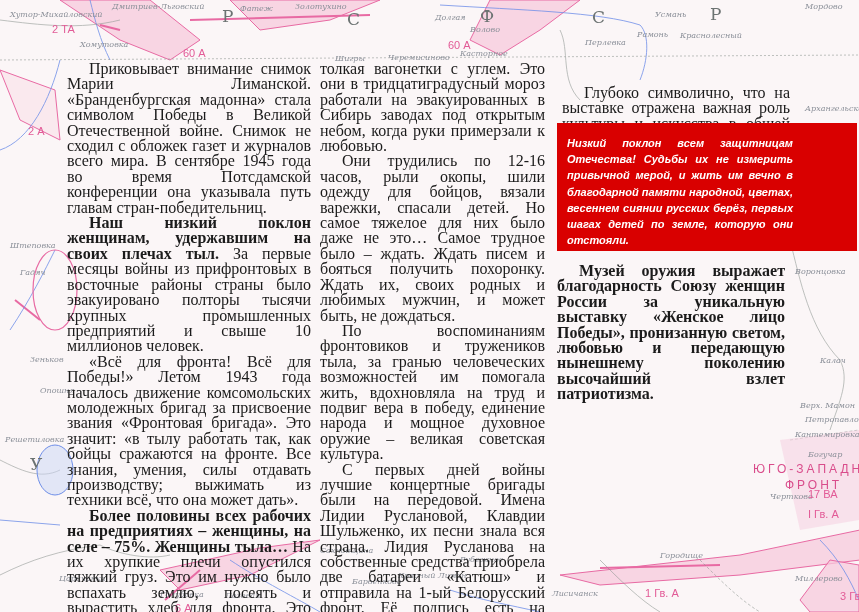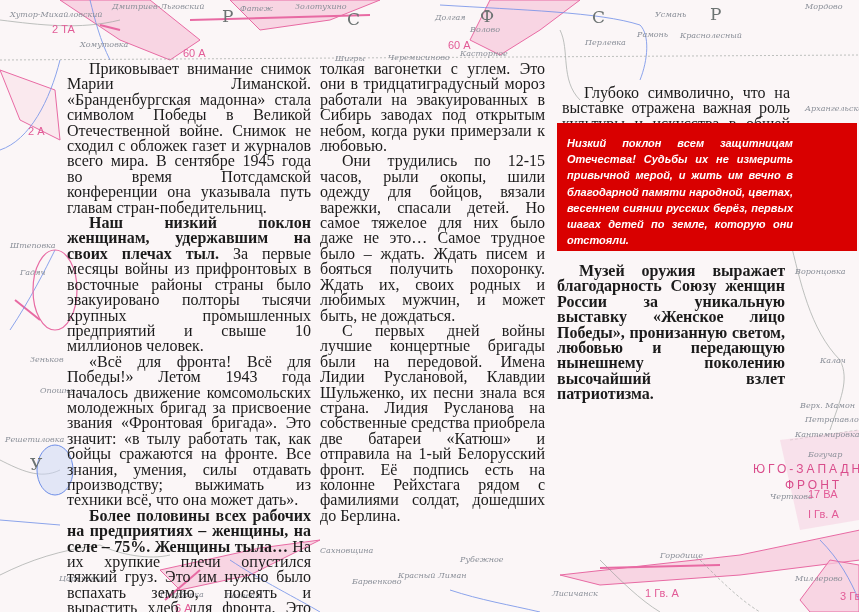--- a/index.html
+++ b/index.html
@@ -151,21 +151,22 @@
 
 <div id="col1" class="col">
   <p>Приковывает внимание снимок Марии Лиманской. «Бранденбургская мадонна» стала символом Победы в Великой Отечественной войне. Снимок не сходил с обложек газет и журналов всего мира. В сентябре 1945 года во время Потсдамской конференции она указывала путь главам стран-победительниц.</p>
   <p><b>Наш низкий поклон женщинам, удержавшим на своих плечах тыл.</b><span> За первые месяцы войны из прифронтовых в восточные районы страны было эвакуировано полторы тысячи крупных промышленных предприятий и свыше 10 миллионов человек.</span></p>
   <p>«Всё для фронта! Всё для Победы!» Летом 1943 года началось движение комсомольских молодежных бригад за присвоение звания «Фронтовая бригада». Это значит: «в тылу работать так, как бойцы сражаются на фронте. Все знания, умения, силы отдавать производству; выжимать из техники всё, что она может дать».</p>
   <p><b>Более половины всех рабочих на предприятиях – женщины, на селе – 75%. Женщины тыла…</b><span> На их хрупкие плечи опустился тяжкий груз. Это им нужно было вспахать землю, посеять и вырастить хлеб для фронта. Это они заменили своих мужей, отцов, братьев в шахтах, вручную</span></p>
 </div>
 
 <div id="col2" class="col">
   <p style="text-indent:0">толкая вагонетки с углем. Это они в тридцатиградусный мороз работали на эвакуированных в Сибирь заводах под открытым небом, когда руки примерзали к любовью.</p>
-  <p>Они трудились по 12-15 часов, рыли окопы, шили одежду для бойцов, вязали варежки, спасали детей. Но самое тяжелое для них было даже не это… Самое трудное было – ждать. Ждать писем и бояться получить похоронку. Ждать их, своих родных и любимых мужчин, и может быть, не дождаться.</p>
+  <p>Они трудились по 12-16 часов, рыли окопы, шили одежду для бойцов, вязали варежки, спасали детей. Но самое тяжелое для них было даже не это… Самое трудное было – ждать. Ждать писем и бояться получить похоронку. Ждать их, своих родных и любимых мужчин, и может быть, не дождаться.</p>
+  <p>По воспоминаниям фронтовиков и тружеников тыла, за гранью человеческих возможностей им помогала жить, вдохновляла на труд и подвиг вера в победу, единение народа и мощное духовное оружие – великая советская культура.</p>
   <p>С первых дней войны лучшие концертные бригады были на передовой. Имена Лидии Руслановой, Клавдии Шульженко, их песни знала вся страна. Лидия Русланова на собственные средства приобрела две батареи «Катюш» и отправила на 1-ый Белорусский фронт. Её подпись есть на колонне Рейхстага рядом с фамилиями солдат, дошедших до Берлина.</p>
 </div>
 
 <div id="col3" class="col">
   <p>Глубоко символично, что на выставке отражена важная роль культуры и искусства в общей победе.</p>
 </div>
 
 <div id="redbox">
   <p>Низкий поклон всем защитницам Отечества! Судьбы их не измерить привычной мерой, и жить им вечно в благодарной памяти народной, цветах, весеннем сиянии русских берёз, первых шагах детей по земле, которую они отстояли.</p>
 </div>

